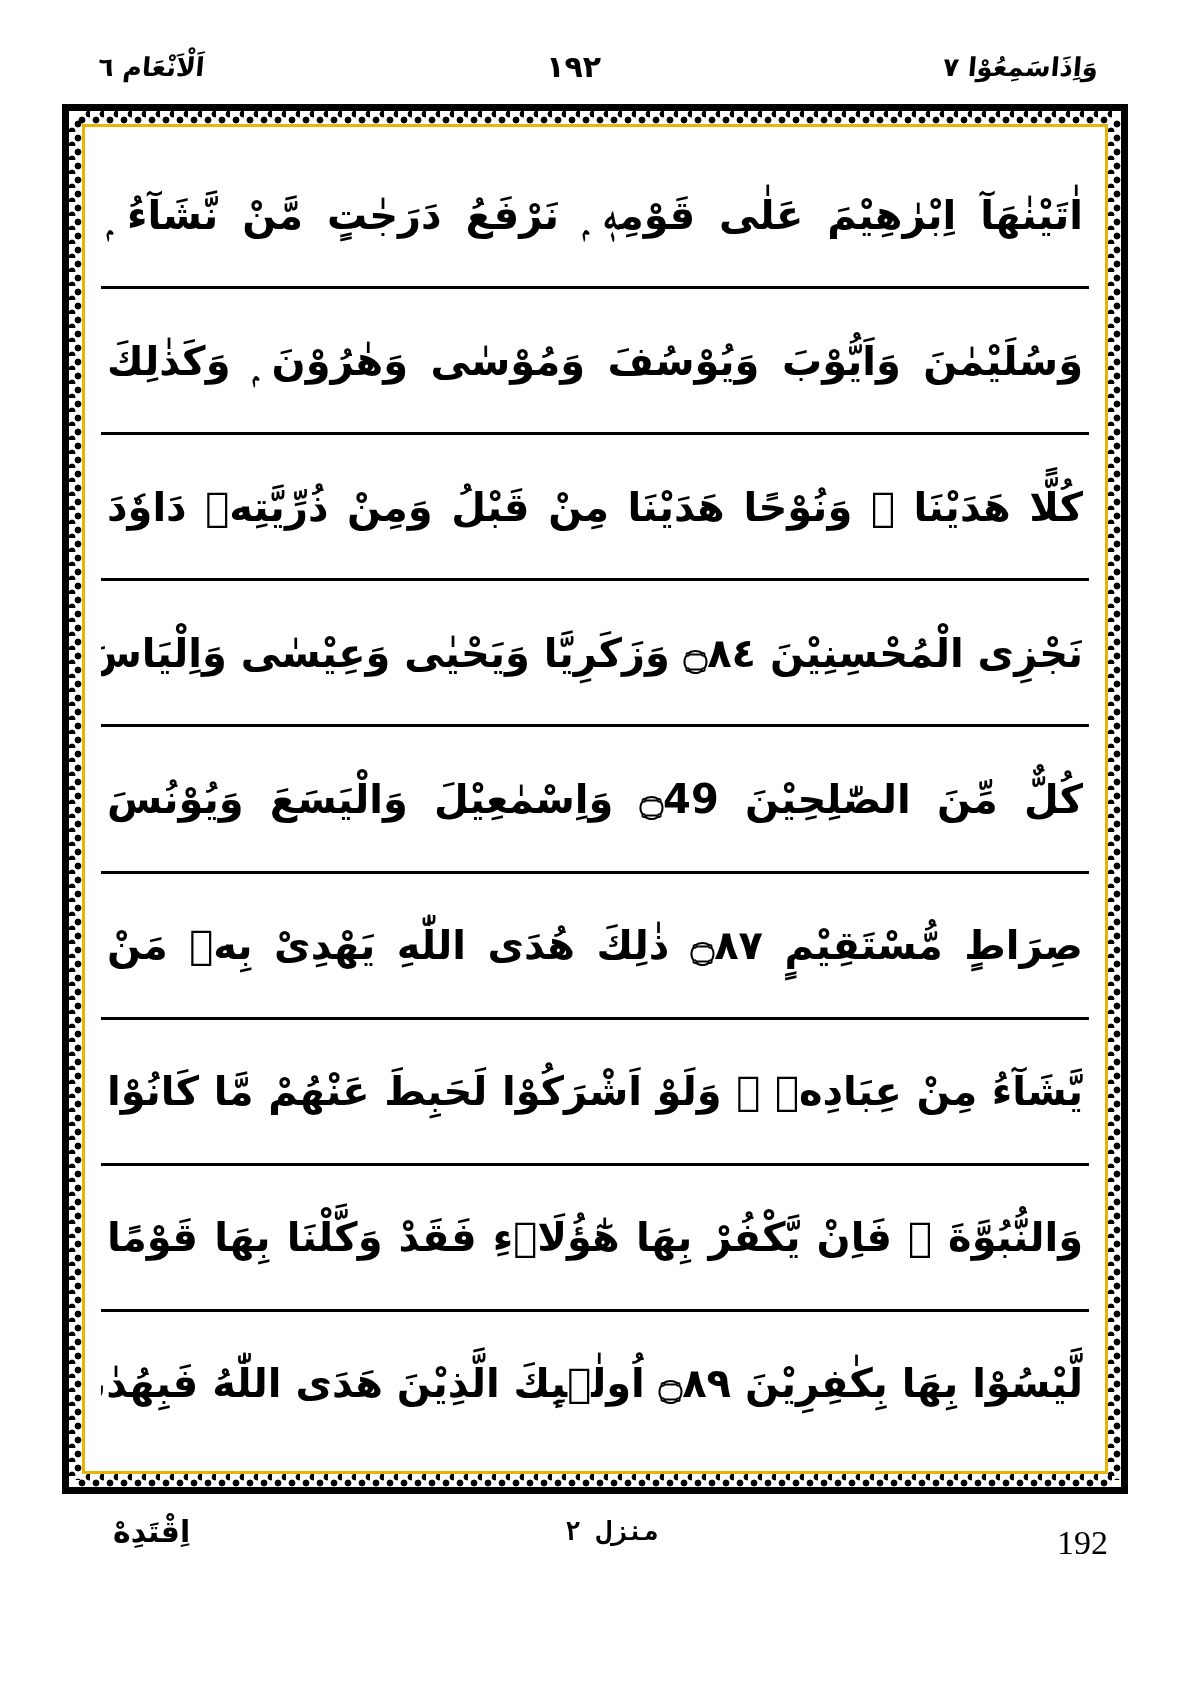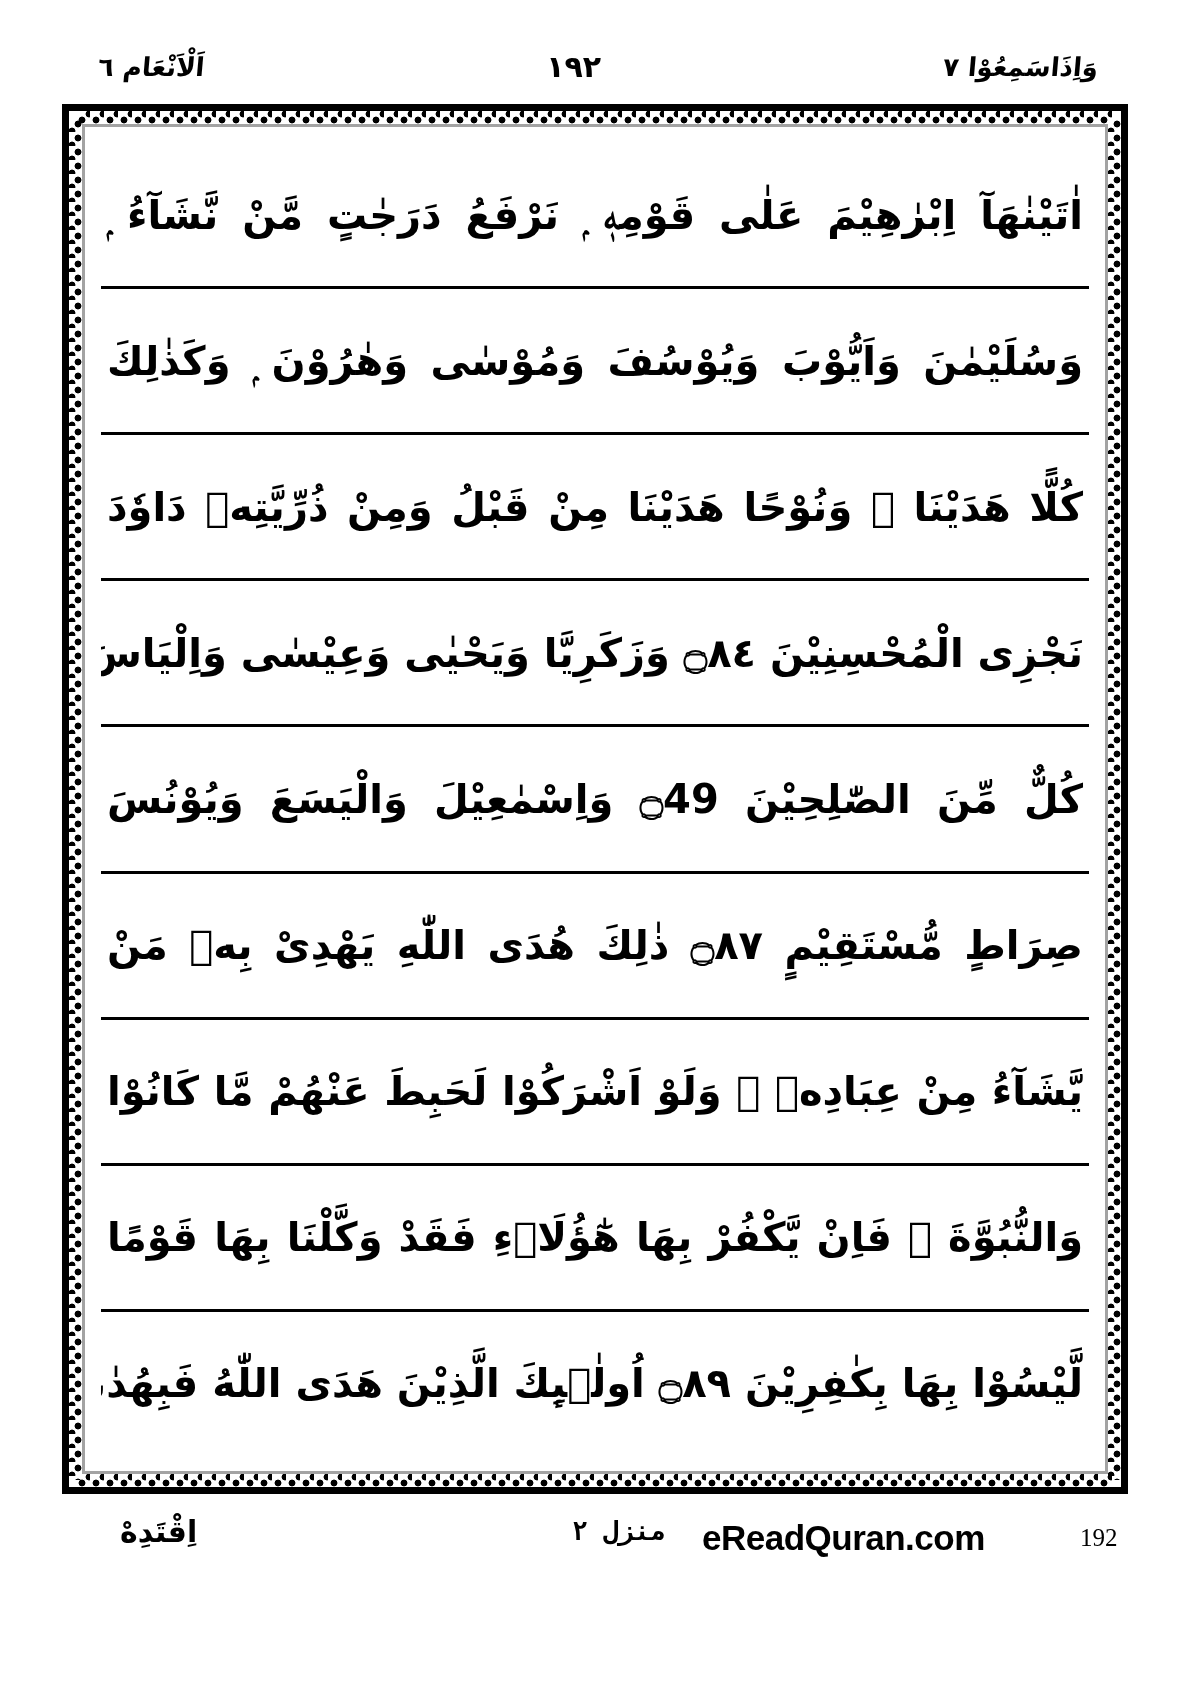--- a/index.html
+++ b/index.html
@@ -45,21 +45,21 @@
     position:absolute;
     top:104px;left:62px;
     width:1066px;height:1390px;
     box-sizing:border-box;
     border:7px solid #000;
     background:#fff;
   }
   .frame-inner{
     position:absolute;
     inset:13px;
-    border:3px solid #a3a3a3;
+    border:3px solid #eab308;
     box-sizing:border-box;
     background:#fff;
   }
   
   .orn{
     position:absolute;
     background-repeat:repeat;
     pointer-events:none;
   }
   .orn-top,.orn-bottom{
@@ -111,21 +111,21 @@
     text-align:justify;
     text-align-last:justify;
     direction:rtl;
     unicode-bidi:isolate;
     transform:scaleX(1.0);
   }
 
   
   .footer{
     position:absolute;
-    left:42px;right:40px;
+    left:35px;right:40px;
     top:1510px;
     height:70px;
     display:flex;
     align-items:center;
     direction:rtl;
   }
   .ft-left{
     position:absolute;
     left:78px;top:4px;
     font-size:30px;font-weight:bold;
@@ -145,24 +145,23 @@
     left:660px;top:8px;
     font-size:35px;
     font-weight:bold;
     font-family:"Liberation Sans",sans-serif;
     letter-spacing:-0.5px;
     white-space:nowrap;
   }
   .ft-pageno{
     position:absolute;
     left:1022px;top:14px;
-    font-size:25px;
+    font-size:34px;
     font-family:"Liberation Serif",serif;
     white-space:nowrap;
-    margin-left:16px;
   }
 </style>
 </head>
 <body>
 
 <div class="page">
 
   <div class="header">
     <div class="hdr-item hdr-juz">وَاِذَاسَمِعُوْا ٧</div>
     <div class="hdr-item hdr-page">١٩٢</div>
@@ -204,17 +203,16 @@
         <div class="line">
             <span class="ayah-text">لَّيْسُوْا بِهَا بِكٰفِرِيْنَ ۝٨٩ اُولٰۗىِٕكَ الَّذِيْنَ هَدَى اللّٰهُ فَبِهُدٰىهُمُ</span>
           </div>
       </div>
     </div>
   </div>
 
   <div class="footer">
     <div class="ft-left">اِقْتَدِهْ</div>
     <div class="ft-manzil">منزل ٢</div>
-    <div class="ft-site">eReadQuran.com</div>
     <div class="ft-pageno">192</div>
   </div>
 
 </div>
 
 </body></html>

